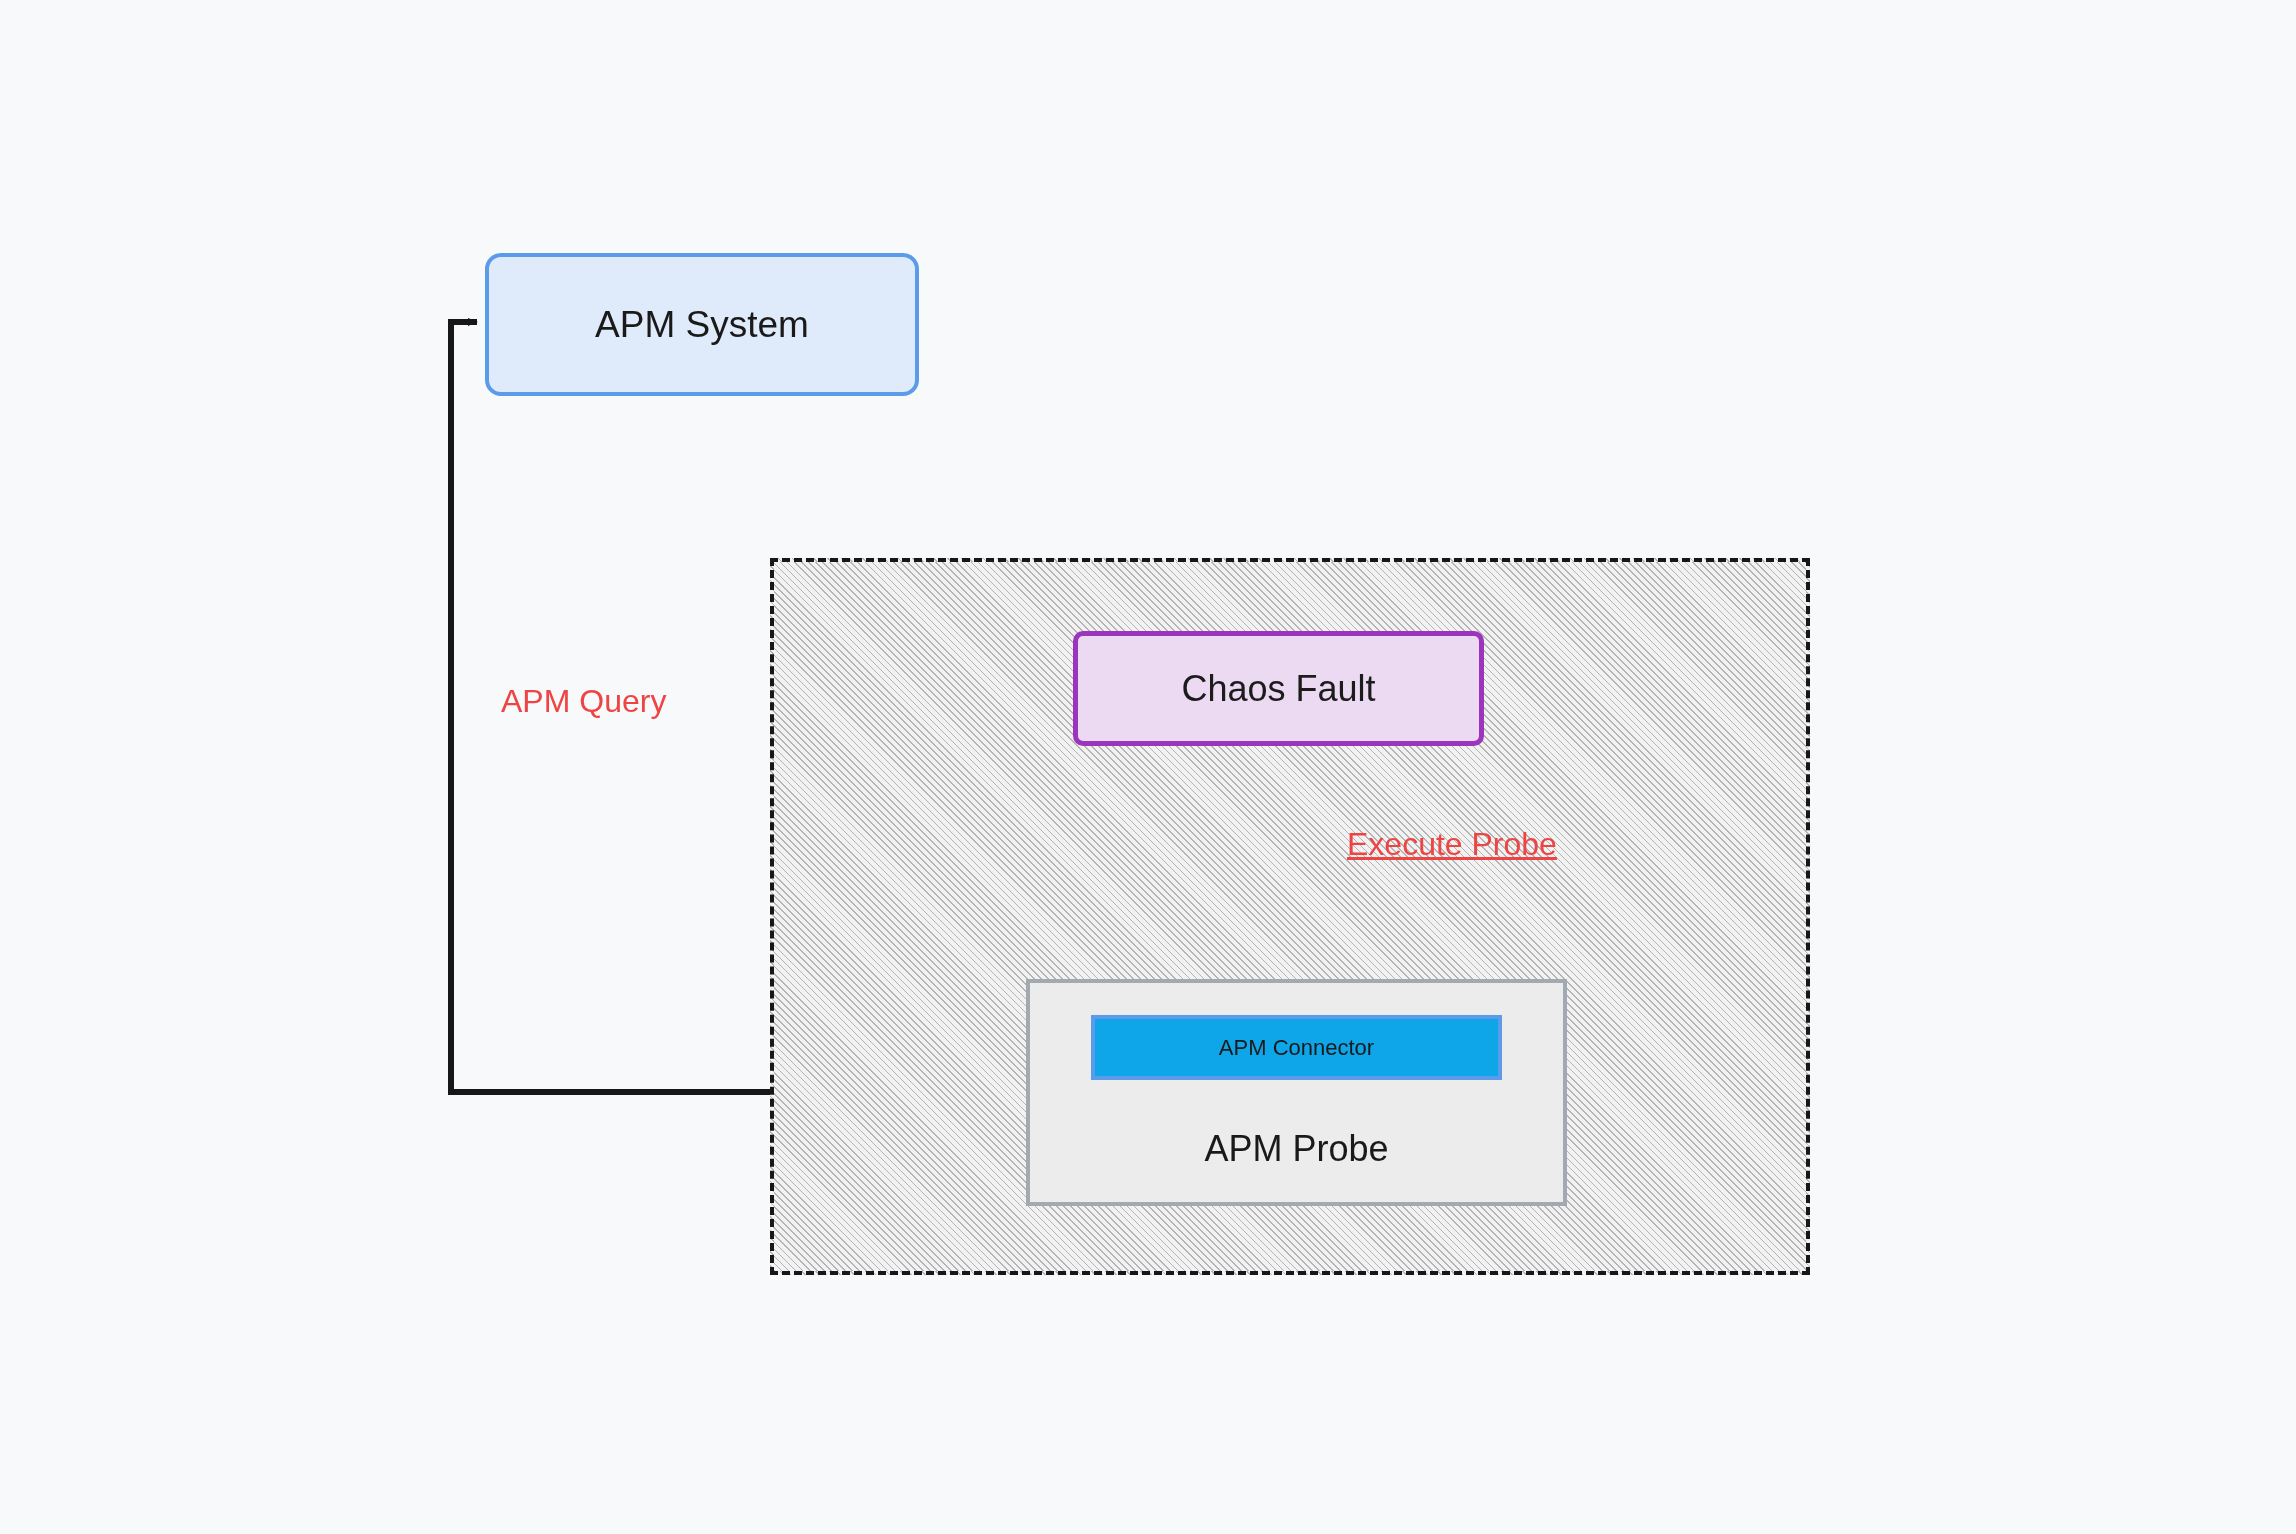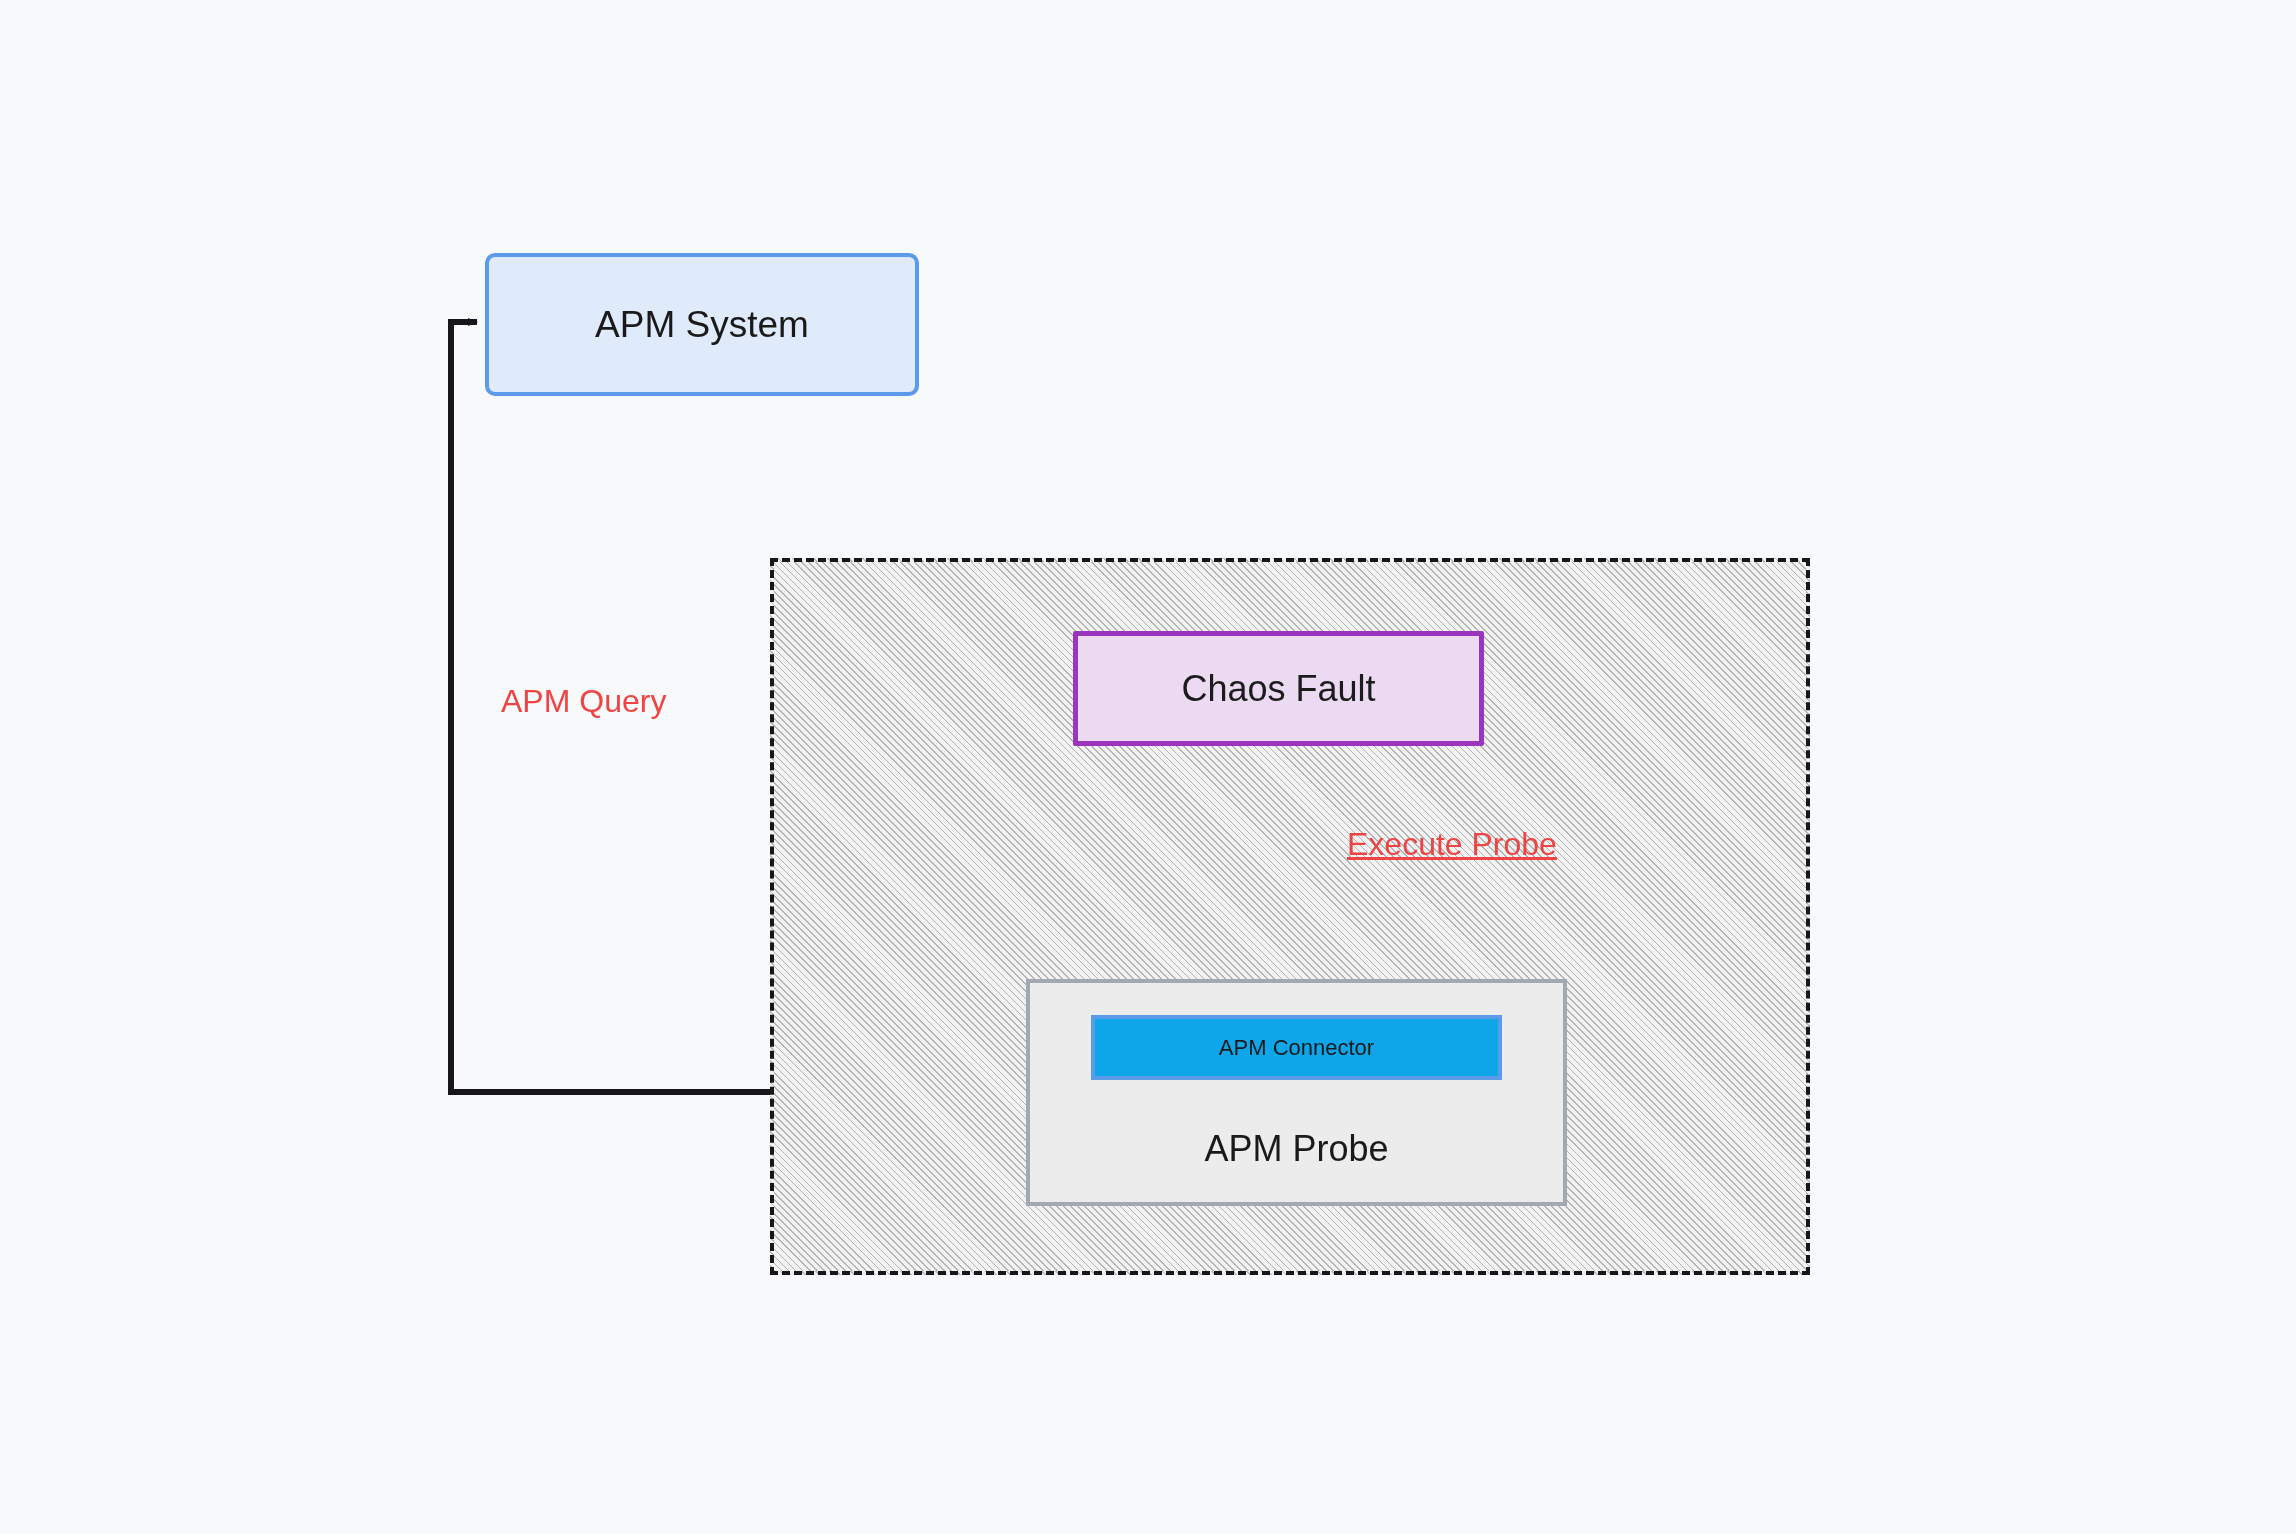--- a/index.html
+++ b/index.html
@@ -28,21 +28,21 @@
   }
 
   
   #apm-system {
     left: 485px;
     top: 253px;
     width: 434px;
     height: 143px;
     background: #dfeafa;
     border: 4px solid #5b9bea;
-    border-radius: 10px;
+    border-radius: 16px;
     font-size: 37px;
     color: #1a1a1a;
   }
 
   
   #chaos-experiment-title {
     position: absolute;
     left: 770px;
     top: 455px;
     width: 1040px;
@@ -71,21 +71,21 @@
   }
 
   
   #chaos-fault {
     left: 1073px;
     top: 631px;
     width: 411px;
     height: 115px;
     background: #ecd9f2;
     border: 5px solid #9c35bd;
-    border-radius: 2px;
+    border-radius: 10px;
     font-size: 36px;
   }
 
   
   #apm-probe {
     position: absolute;
     left: 1026px;
     top: 979px;
     width: 541px;
     height: 227px;

